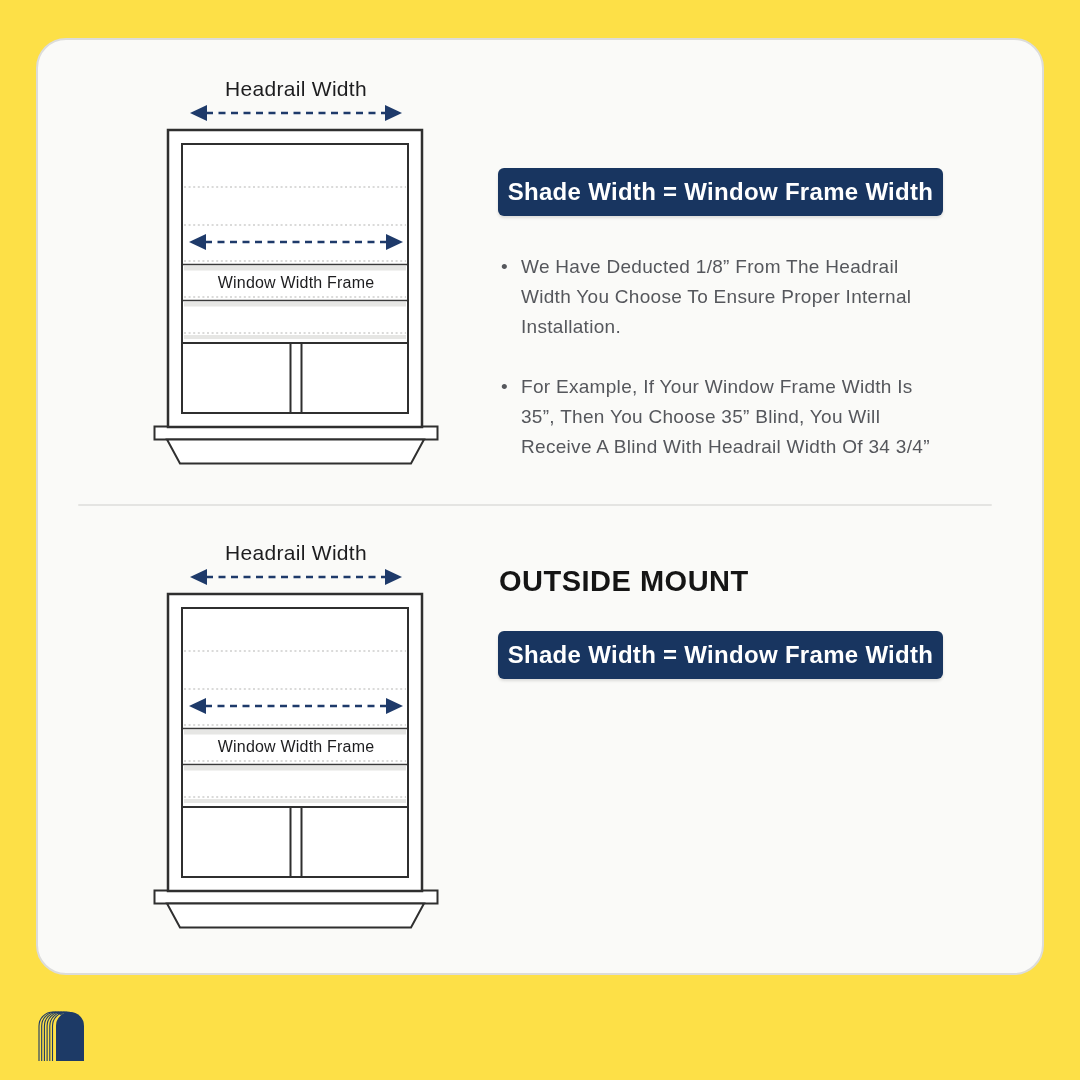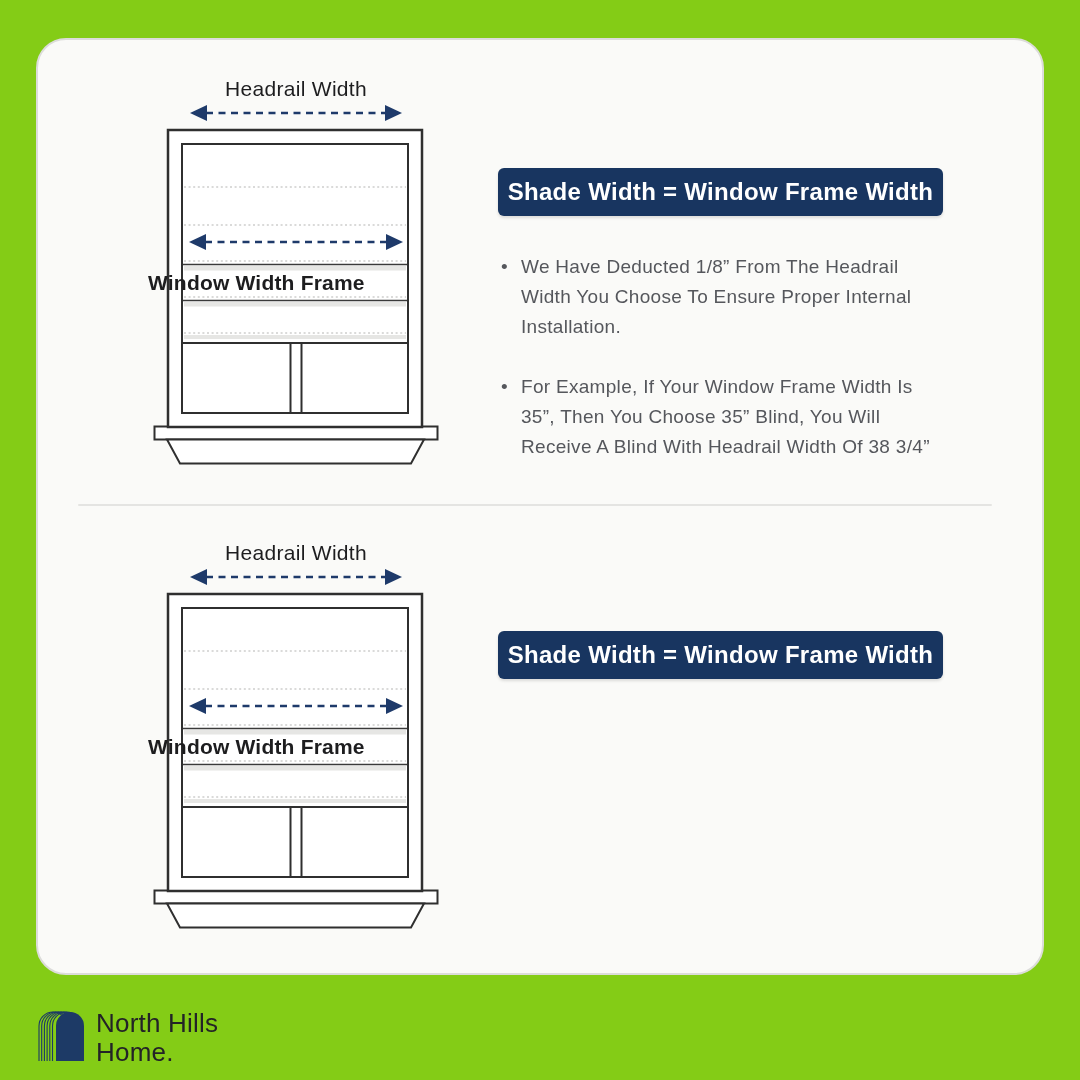--- a/index.html
+++ b/index.html
@@ -1,18 +1,18 @@
 <!DOCTYPE html>
 <html><head>
 <meta charset="utf-8">
 <style>
   * { margin:0; padding:0; box-sizing:border-box; }
   html,body { background:#ffffff; }
   body { font-family:"Liberation Sans", sans-serif; }
-  .page { position:relative; width:1080px; height:1080px; background:#84cc16; overflow:hidden; }
+  .page { position:relative; width:1080px; height:1080px; background:#fde047; overflow:hidden; }
 
   .card {
     position:absolute; left:36px; top:38px; width:1008px; height:937px;
     background:#fafaf8; border:2px solid #dcdcda; border-radius:30px;
   }
 
   .divider {
     position:absolute; left:78px; top:504px; width:914px; height:2px;
     background:#e4e4e2; border-radius:1px;
   }
@@ -22,22 +22,22 @@
   .diagram.d1 { top:76px; }
   .diagram.d2 { top:540px; }
 
   .dg-top-label {
     position:absolute; top:0; left:0; right:0; text-align:center;
     font-size:21px; line-height:26px; color:#1d1d1f; letter-spacing:.3px;
   }
   .dg-arrow { position:absolute; top:28px; left:40px; display:block; }
   .dg-window { position:absolute; top:52px; left:3px; display:block; }
   .dg-frame-label {
-    position:absolute; top:194px; left:0; right:0; 
-    font-size:21px; line-height:25px; color:#1d1d1f; letter-spacing:.2px;font-weight:bold;
+    position:absolute; top:194px; left:0; right:0; text-align:center;
+    font-size:16px; line-height:25px; color:#1d1d1f; letter-spacing:.2px;
   }
 
   
   .section-heading {
     position:absolute; left:499px;
     font-size:29px; line-height:32px; font-weight:800;
     color:#151515; letter-spacing:.5px;
   }
   .heading-1 { top:101px; }
   .heading-2 { top:565px; }
@@ -117,21 +117,21 @@
     </svg>
 
     <div class="dg-frame-label">Window Width Frame</div>
   </div>
 
 
   <div class="badge badge-1">Shade Width = Window Frame Width</div>
 
   <ul class="bullets bullets-1">
     <li>We Have Deducted 1/8” From The Headrail Width You Choose To Ensure Proper Internal Installation.</li>
-    <li>For Example, If Your Window Frame Width Is 35”, Then You Choose 35” Blind, You Will Receive A Blind With Headrail Width Of 38 3/4”</li>
+    <li>For Example, If Your Window Frame Width Is 35”, Then You Choose 35” Blind, You Will Receive A Blind With Headrail Width Of 34 3/4”</li>
   </ul>
 
   <div class="divider"></div>
 
   <div class="diagram d2">
     <div class="dg-top-label">Headrail Width</div>
 
     <svg class="dg-arrow" width="216" height="18" viewBox="0 0 216 18">
       <line x1="18" y1="9" x2="198" y2="9" stroke="#1e3a6a" stroke-width="2.6" stroke-dasharray="7 5.5"></line>
       <path d="M2 9 L19 1 L19 17 Z" fill="#1e3a6a"></path>
@@ -161,35 +161,32 @@
       <g>
         <line x1="54" y1="114" x2="236" y2="114" stroke="#1e3a6a" stroke-width="2.6" stroke-dasharray="7 5.5"></line>
         <path d="M38 114 L55 106 L55 122 Z" fill="#1e3a6a"></path>
         <path d="M252 114 L235 106 L235 122 Z" fill="#1e3a6a"></path>
       </g>
     </svg>
 
     <div class="dg-frame-label">Window Width Frame</div>
   </div>
 
+  <div class="section-heading heading-2">OUTSIDE MOUNT</div>
 
   <div class="badge badge-2">Shade Width = Window Frame Width</div>
 
 
   <div class="brand">
     <svg class="brand-mark" width="48" height="58" viewBox="0 0 48 58">
       <g fill="none" stroke="#1d3a66" stroke-width="1.1">
         <path d="M1 57 V22 A14 14 0 0 1 29 22 V57"></path>
         <path d="M3.7 57 V22 A14 14 0 0 1 31.7 22 V57"></path>
         <path d="M6.4 57 V22 A14 14 0 0 1 34.4 22 V57"></path>
         <path d="M9.1 57 V22 A14 14 0 0 1 37.1 22 V57"></path>
         <path d="M11.8 57 V22 A14 14 0 0 1 39.8 22 V57"></path>
         <path d="M14.5 57 V22 A14 14 0 0 1 42.5 22 V57"></path>
       </g>
       <path d="M18 57 V22 A14 14 0 0 1 46 22 V57 Z" fill="#1d3a66"></path>
     </svg>
-    <div class="brand-text">
-      <div class="brand-line">North Hills</div>
-      <div class="brand-line">Home.</div>
-    </div>
   </div>
 
 </div>
 
 </body></html>

